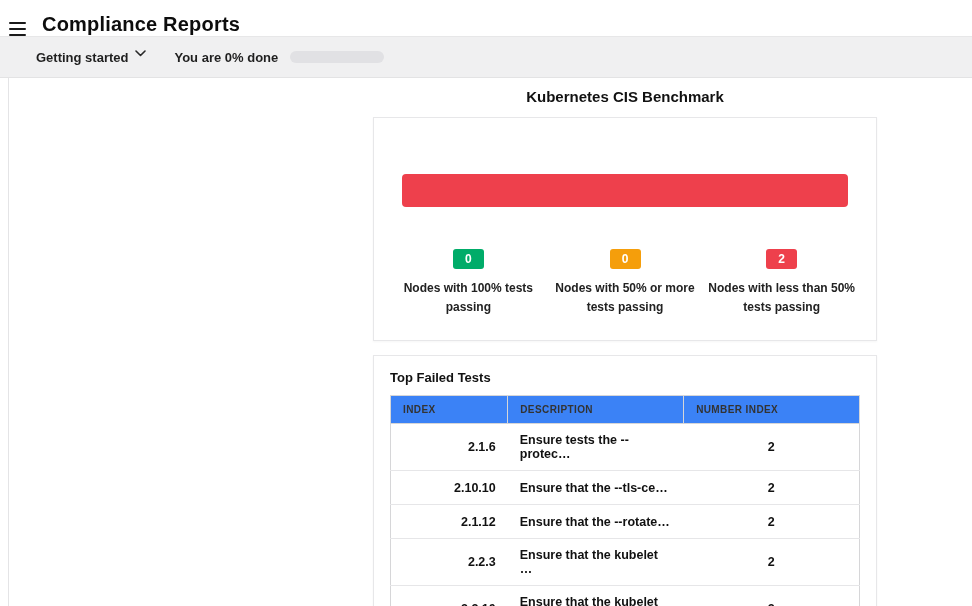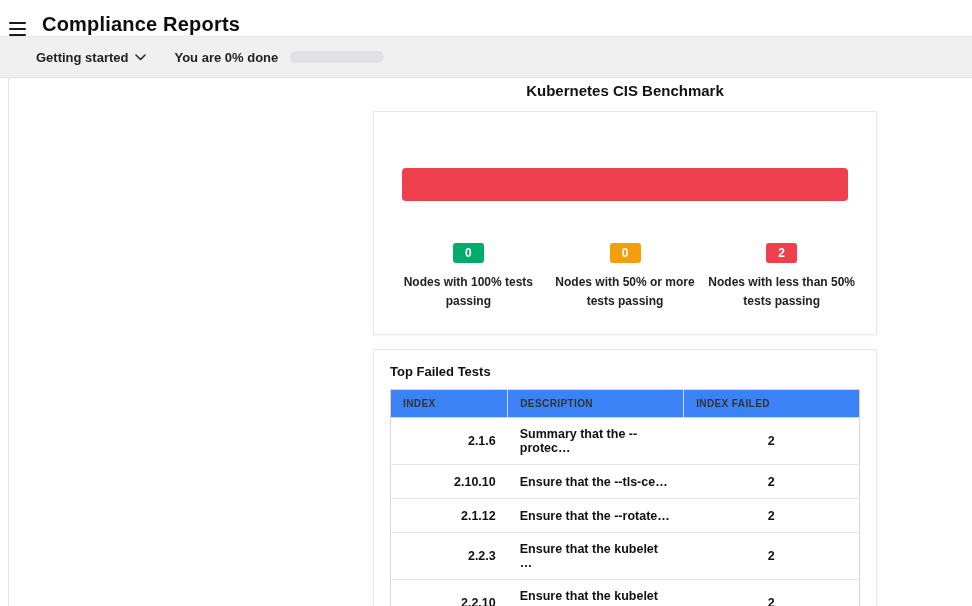--- a/index.html
+++ b/index.html
@@ -37,21 +37,21 @@
   .toolbar {
     height: 42px;
     background: #f0f0f1;
     border-top: 1px solid #e7e7e8;
     border-bottom: 1px solid #e3e3e4;
     display: flex;
     align-items: center;
     padding-left: 36px;
   }
   .dropdown {
-    display: flex; align-items: center;
+    display: flex; 
     font-size: 13px; font-weight: 700; color: #1f1f1f;
     cursor: pointer;
   }
   .dropdown .chev { margin-left: 7px; display: inline-flex; }
   .status-text {
     margin-left: 28px;
     font-size: 13px; font-weight: 700; color: #1f1f1f;
   }
   .progress-pill {
     margin-left: 12px;
@@ -61,20 +61,21 @@
     overflow: hidden;
   }
   .progress-fill { height: 100%; width: 0%; background: #9a9aa0; }
 
   
   .main-panel {
     margin-left: 8px;
     height: 528px;
     background: #ffffff;
     border-left: 1px solid #e4e4e6;
+    padding-top: 6px;
     overflow: hidden;
   }
   .report-col {
     width: 504px;
     margin-left: 364px;
   }
   .report-title {
     text-align: center;
     font-size: 15px;
     font-weight: 800;
@@ -207,27 +208,27 @@
       </div>
     </section>
 
     <section class="card tests">
       <h3 class="card-title">Top Failed Tests</h3>
       <table class="tests-table">
         <thead>
           <tr>
             <th class="col-index">INDEX</th>
             <th class="col-desc">DESCRIPTION</th>
-            <th class="col-failed">INDEX FAILED</th>
+            <th class="col-failed">NUMBER INDEX</th>
           </tr>
         </thead>
         <tbody>
           <tr>
             <td class="cell-index">2.1.6</td>
-            <td class="cell-desc">Summary that the --protec…</td>
+            <td class="cell-desc">Ensure tests the --protec…</td>
             <td class="cell-failed">2</td>
           </tr>
           <tr>
             <td class="cell-index">2.10.10</td>
             <td class="cell-desc">Ensure that the --tls-ce…</td>
             <td class="cell-failed">2</td>
           </tr>
           <tr>
             <td class="cell-index">2.1.12</td>
             <td class="cell-desc">Ensure that the --rotate…</td>

